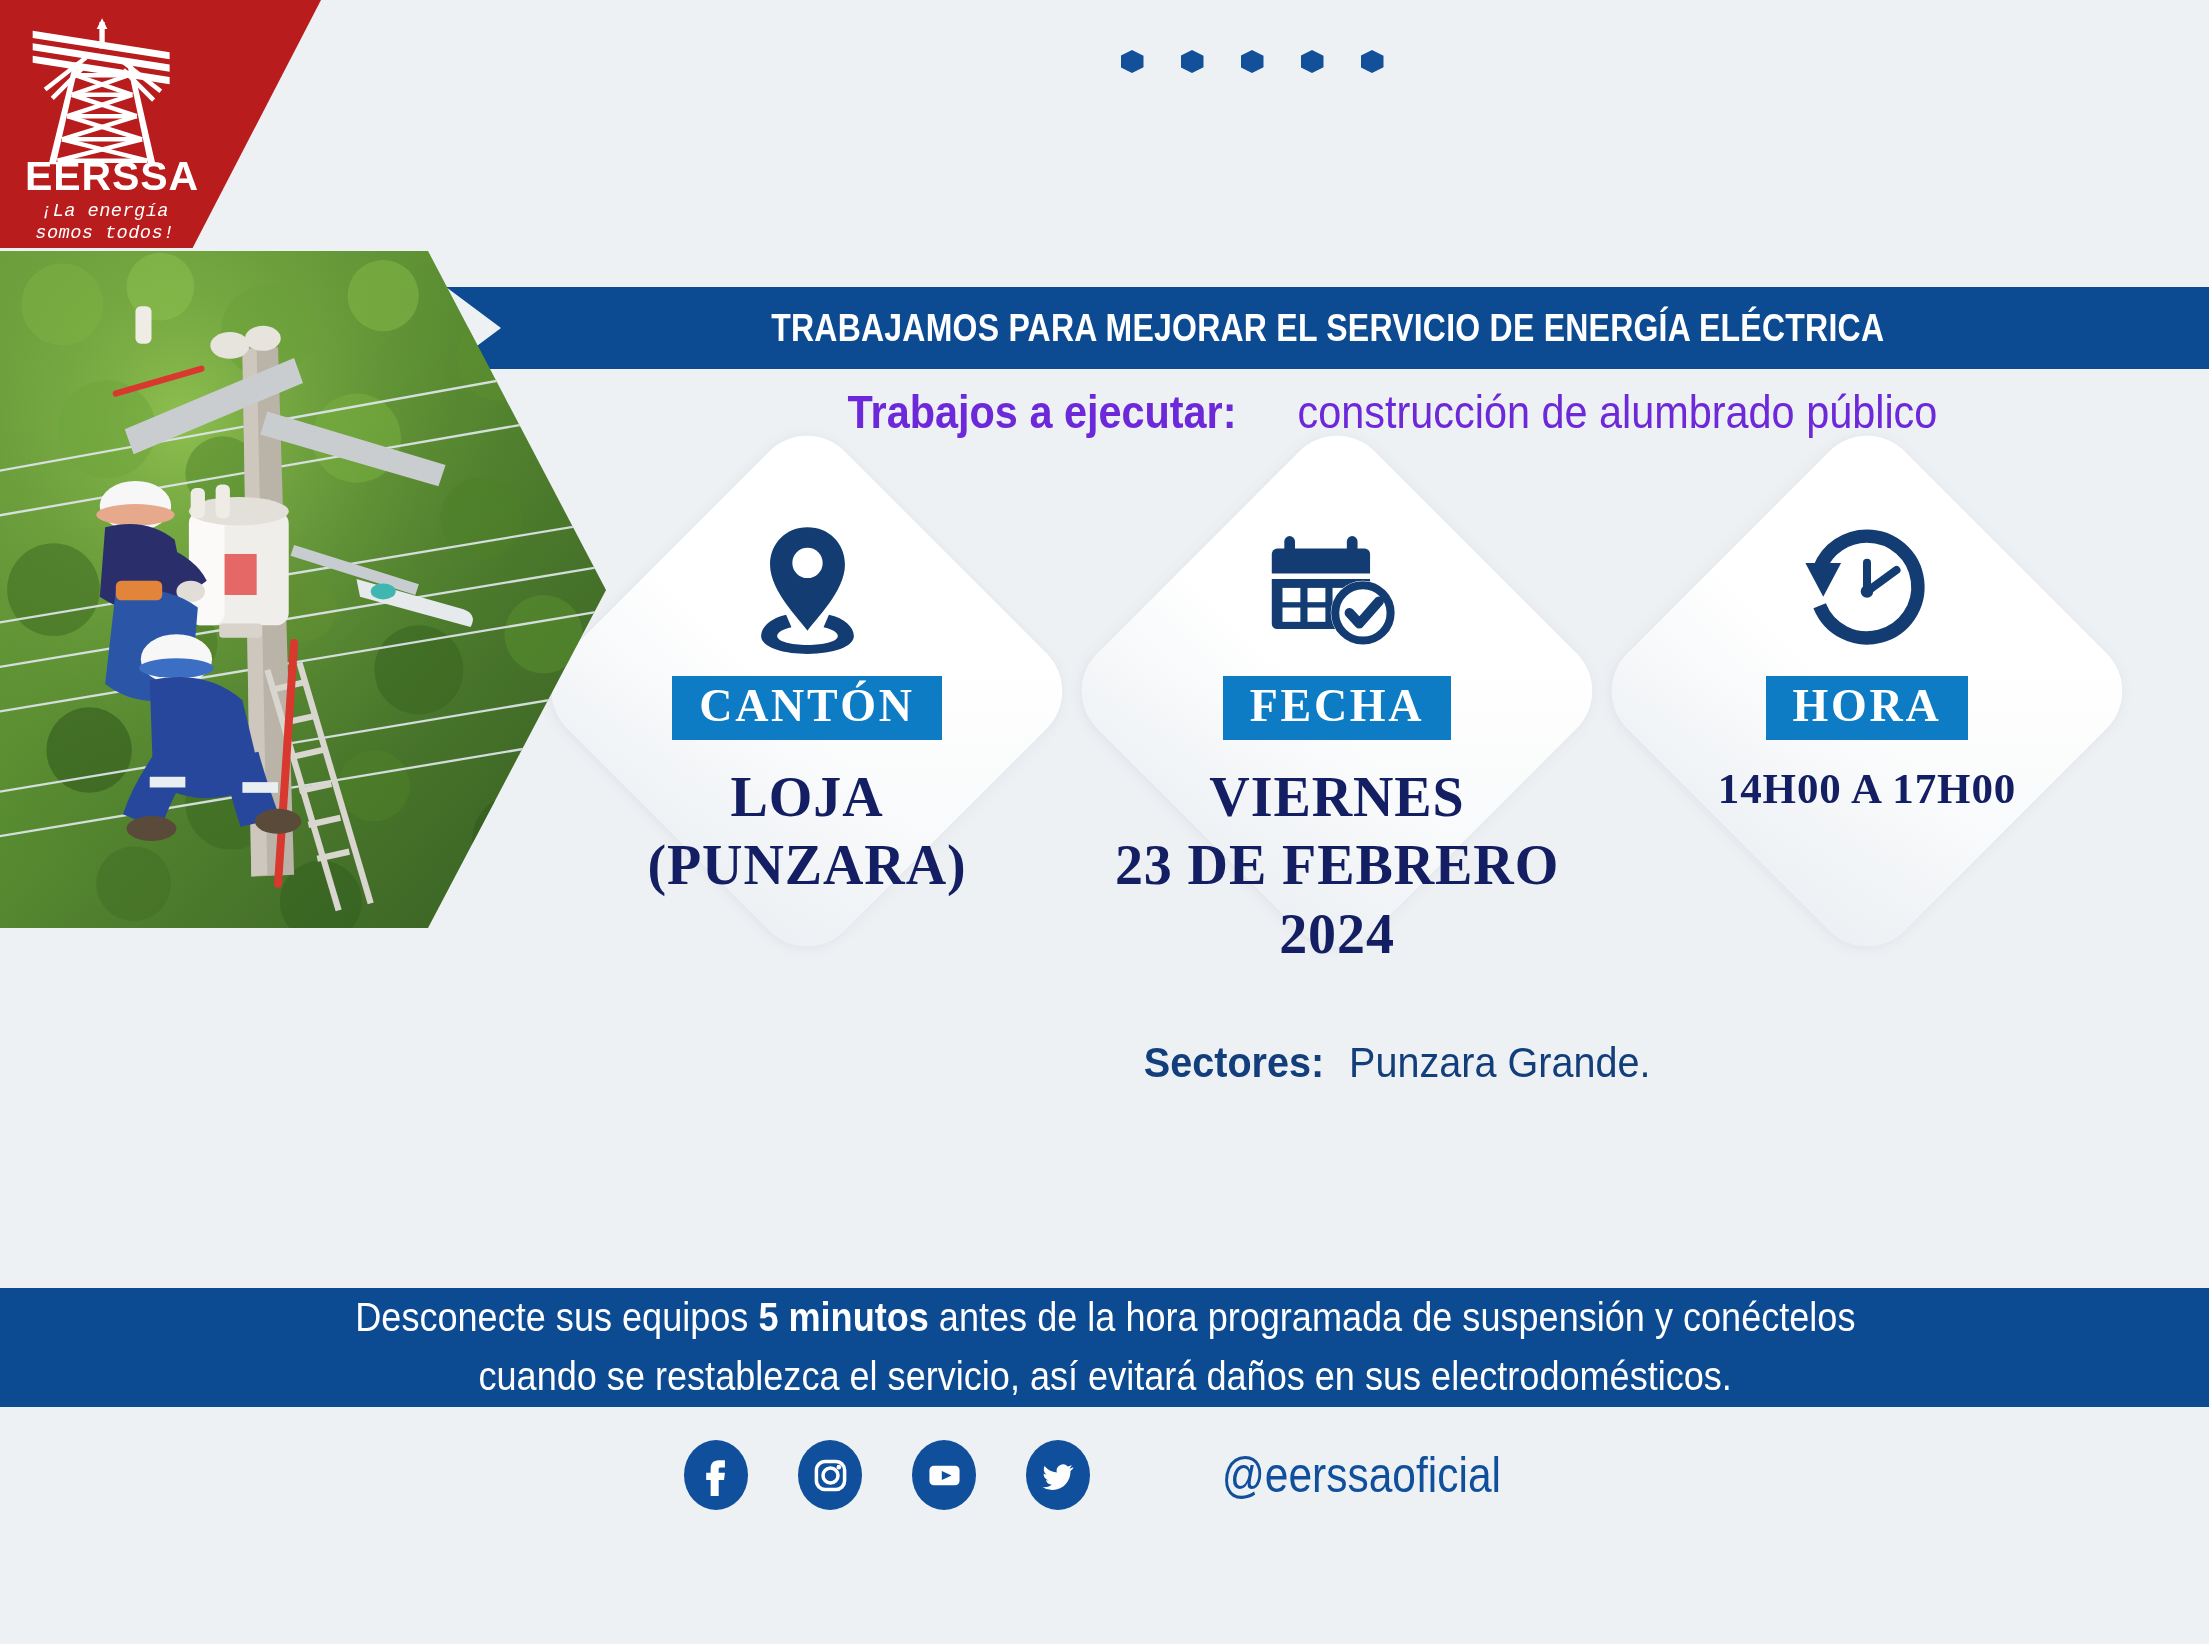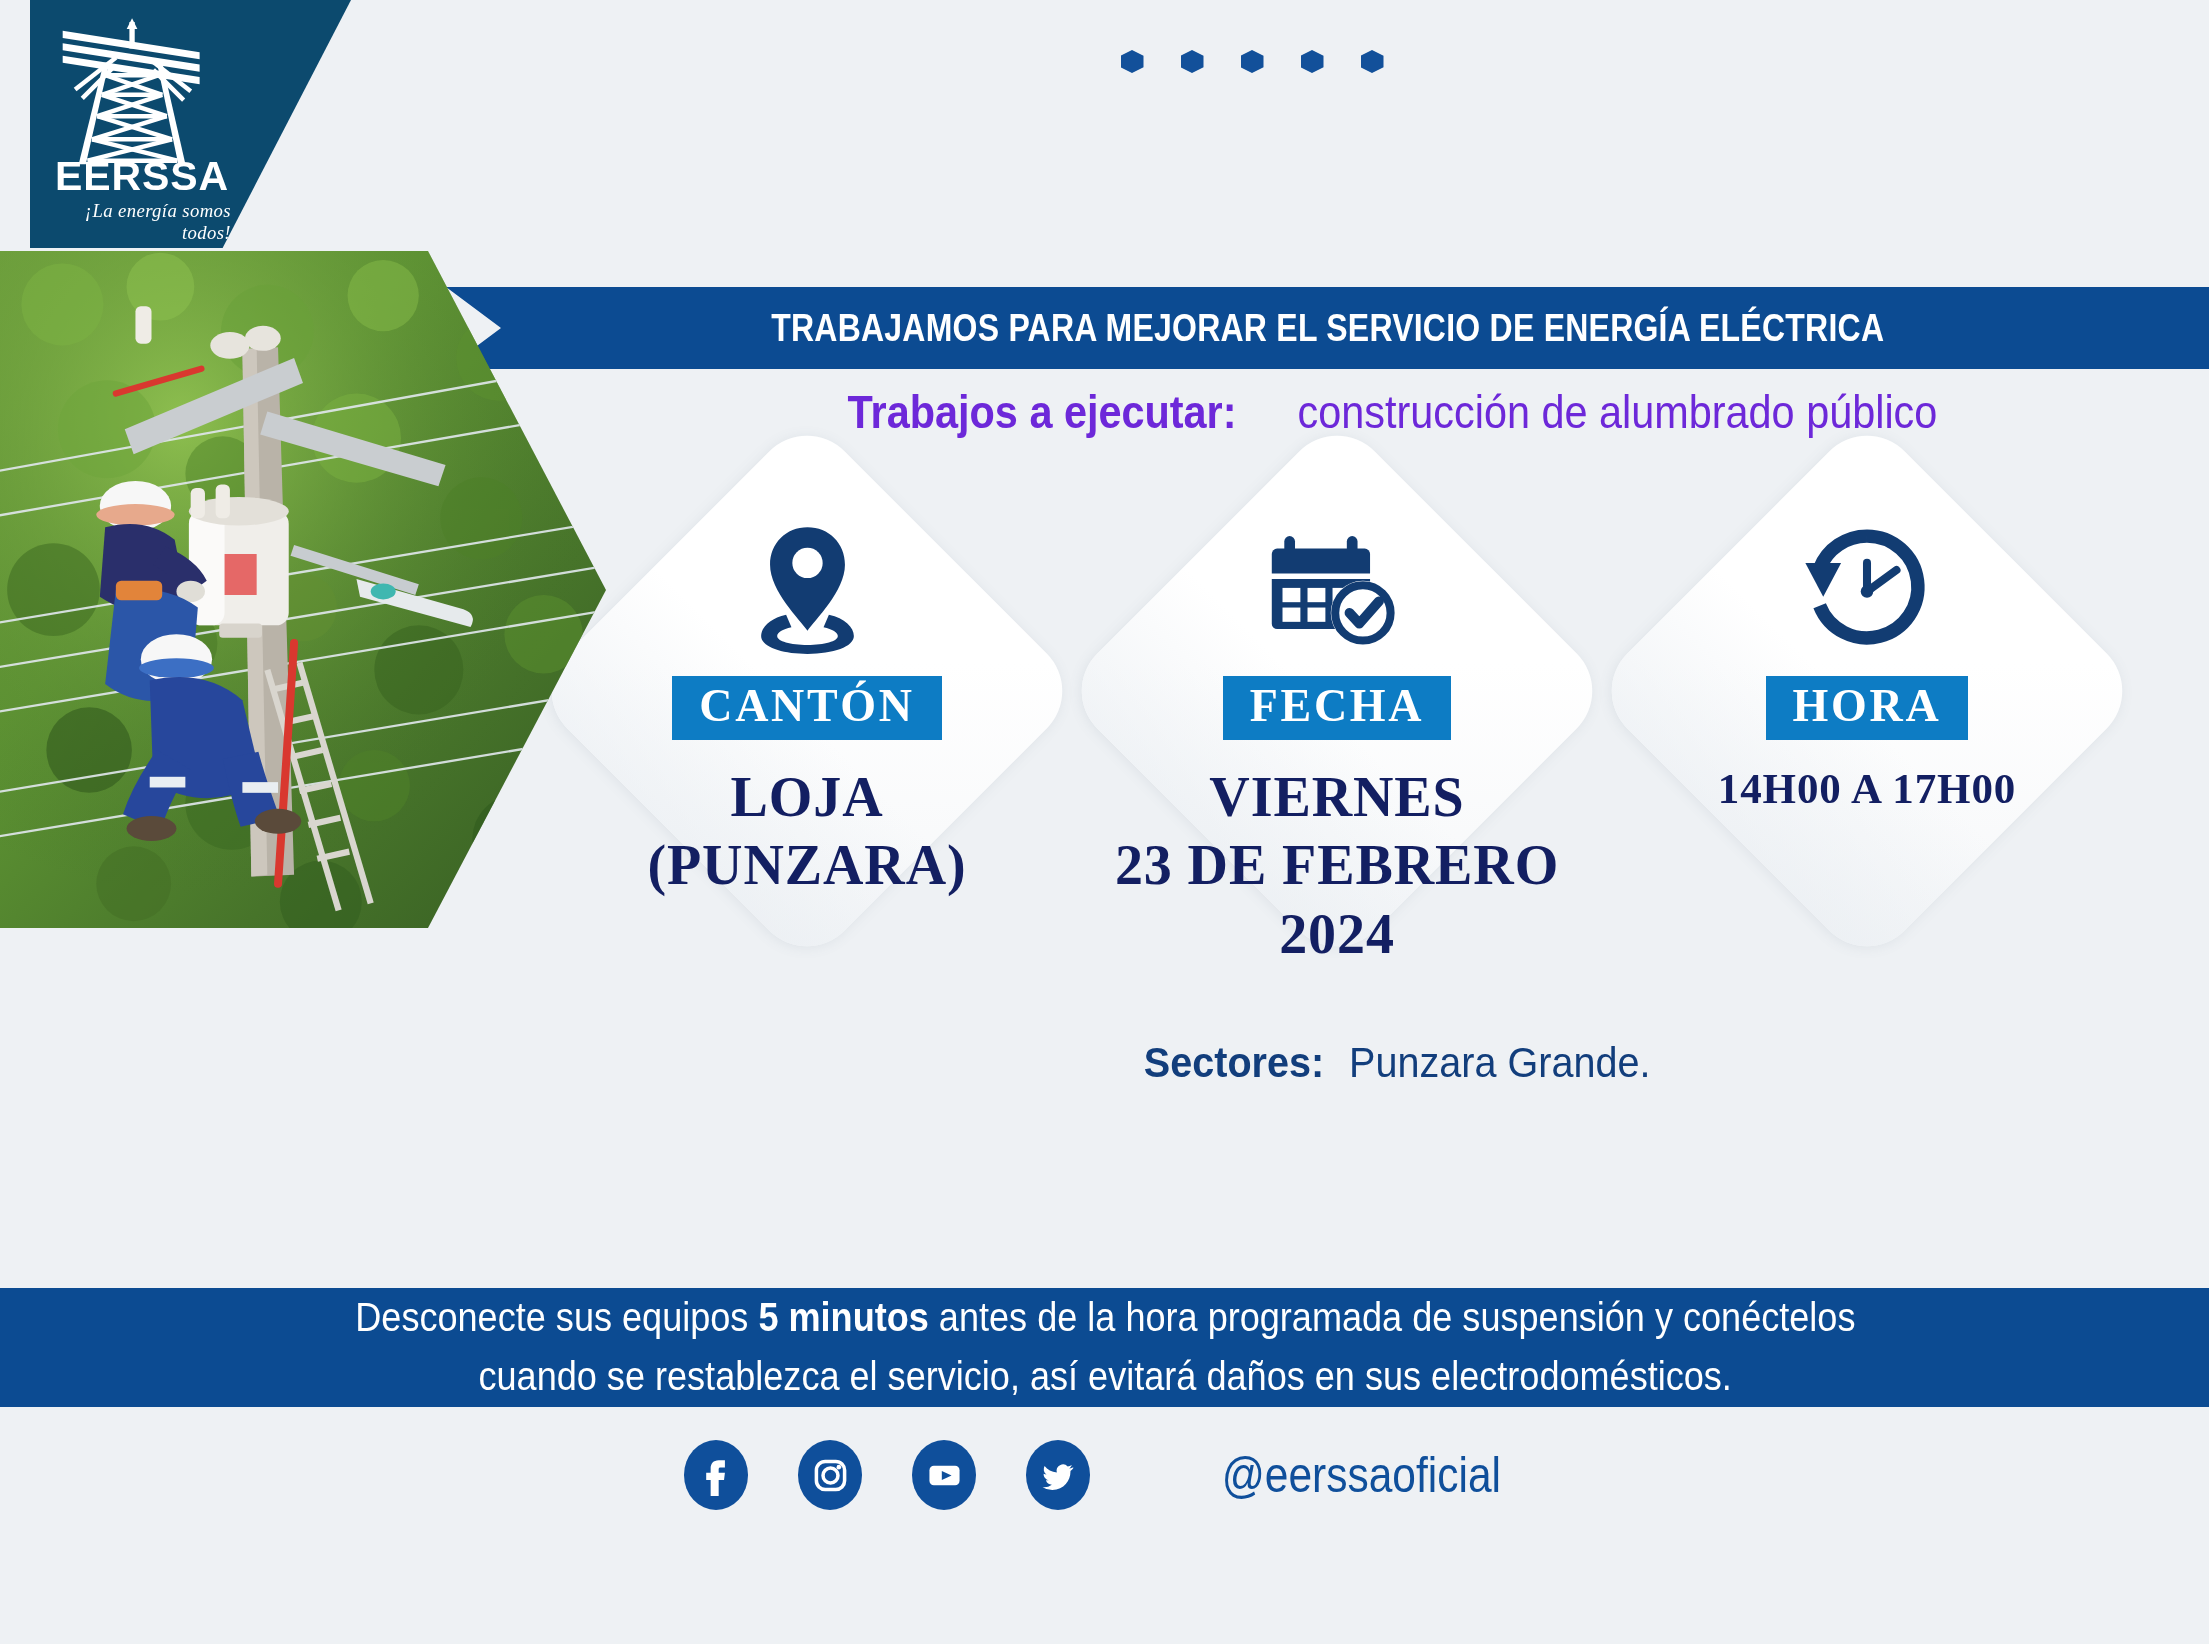--- a/index.html
+++ b/index.html
@@ -7,40 +7,39 @@
     width:2210px;height:1644px;
     background:#eef1f4;
     font-family:"Liberation Sans", sans-serif;
     overflow:hidden;
     position:relative;
   }
 
   
   .logo-wedge{
     position:absolute;left:0;top:0;width:321px;height:248px;
-    background:#0c4a6e;
+    background:#b91c1c;
     clip-path:polygon(0 0, 100% 0, 60% 100%, 0 100%);
     z-index:5;
-    margin-left:30px;
   }
   .logo-inner{
     position:absolute;left:0;top:0;width:205px;height:248px;
     display:flex;flex-direction:column;align-items:center;justify-content:flex-start;
     padding-top:12.5px;box-sizing:border-box;
   }
   .tower-svg{width:165px;height:169px;display:block;}
   .logo-word{
     position:absolute;left:25px;top:156px;width:160px;text-align:center;
     color:#fff;font-weight:bold;font-size:41px;letter-spacing:0.9px;
     font-family:"Liberation Sans", sans-serif;line-height:1;
   }
   .logo-slogan{
-    position:absolute;left:9px;top:200px;width:192px;text-align:right;
+    position:absolute;left:9px;top:200px;width:192px;text-align:center;
     color:#fff;font-style:italic;font-size:18.7px;
-    font-family:Liberation Serif, serif;letter-spacing:0.4px;
+    font-family:Liberation Mono, monospace;letter-spacing:0.4px;
   }
 
   
   .header{
     position:absolute;left:321px;top:27px;width:1862px;height:205px;
     text-align:center;
   }
   .title-line{
     white-space:nowrap;line-height:1;padding-top:27px;
     color:#123e7c;

